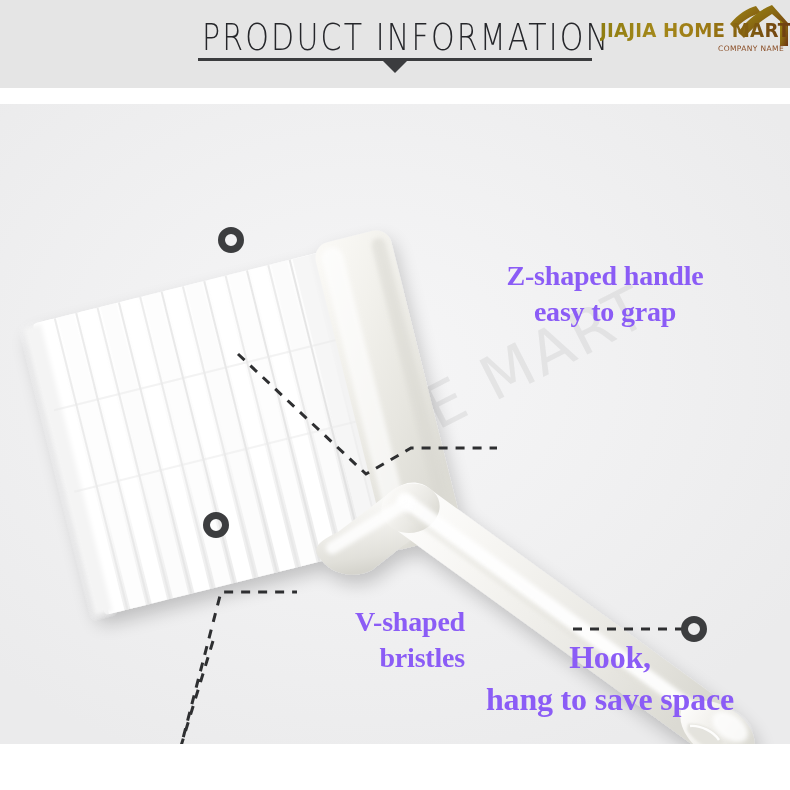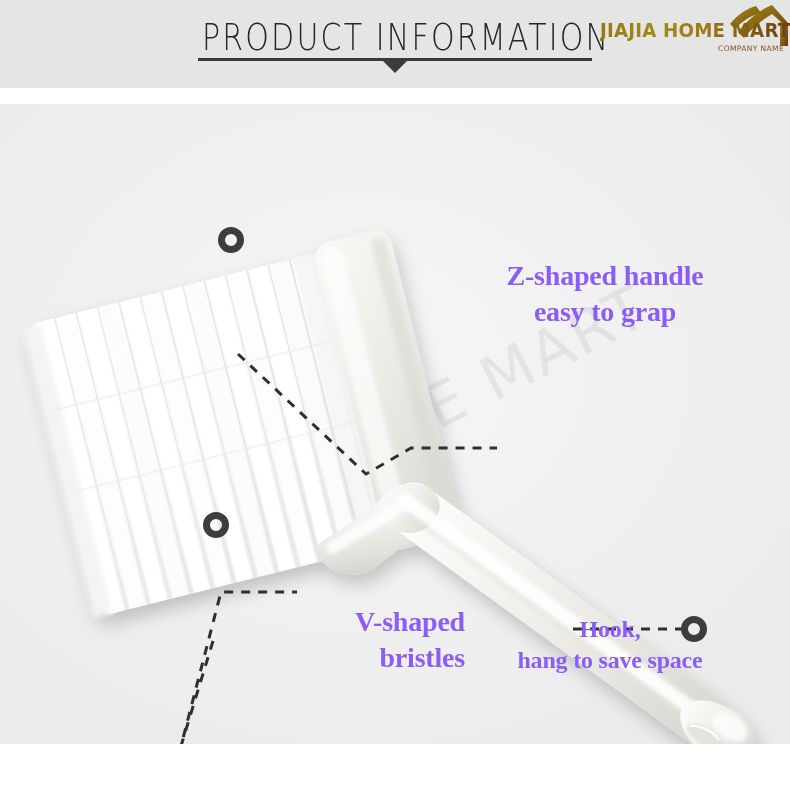--- a/index.html
+++ b/index.html
@@ -160,24 +160,24 @@
   }
   #callout-bristles-text {
     left: 195px;
     top: 500px;
     width: 270px;
     text-align: right;
     font-size: 28px;
   }
   #callout-hook-text {
     left: 440px;
-    top: 510px;
+    top: 533px;
     width: 340px;
     text-align: center;
-    font-size: 24px;
+    font-size: 32px;
   }
 
   #leaders {
     position: absolute;
     left: 0; top: 0;
     width: 790px; height: 640px;
     pointer-events: none;
   }
 
   

